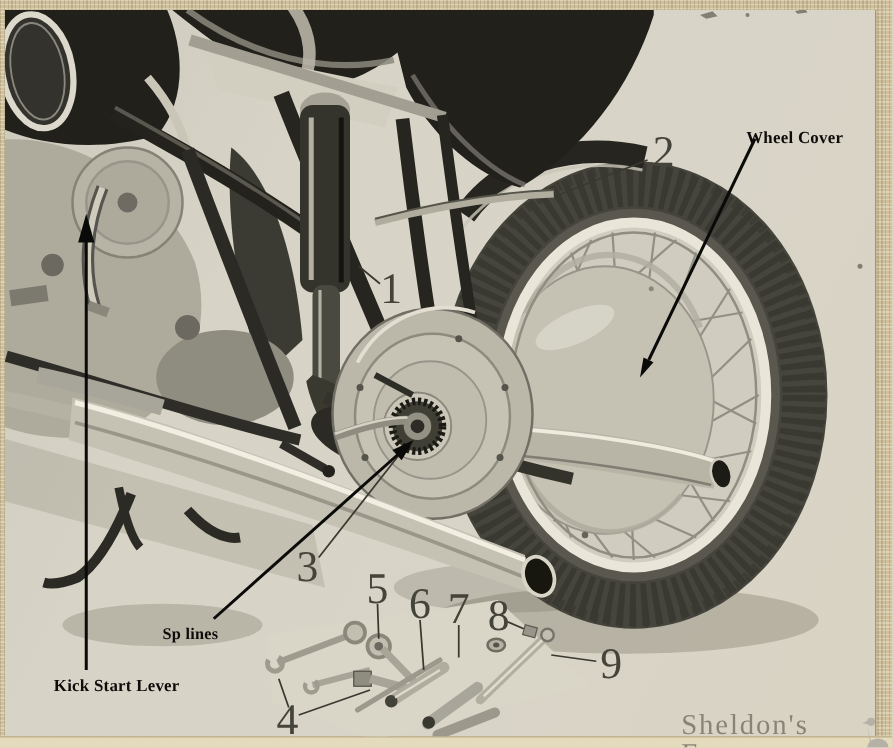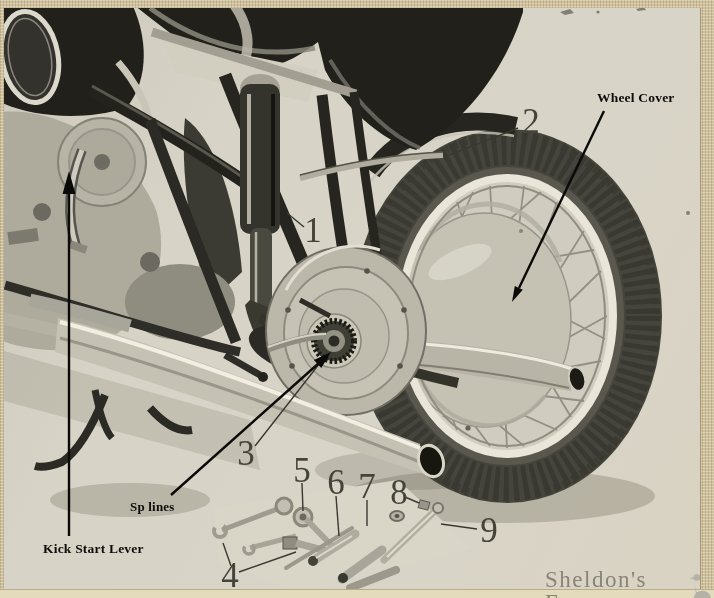--- a/index.html
+++ b/index.html
@@ -279,21 +279,21 @@
 
       <g fill="#4a463c" opacity=".6">
         <path d="M560,12 l10,-3 l4,4 l-9,2 Z"></path>
         <circle cx="598" cy="12" r="1.6"></circle>
         <path d="M636,9 l8,-2 l2,3 l-8,1 Z"></path>
         <circle cx="688" cy="213" r="2"></circle>
       </g>
     </g>
   </svg>
 
-  <div class="lbl" style="left:597px;top:90px;text-align:center;">Wheel Cover</div>
+  <div class="lbl" style="left:597px;top:102px;text-align:center;">Wheel Cover</div>
   <div class="lbl" style="left:130px;top:499px;font-size:13px;">Sp lines</div>
   <div class="lbl" style="left:43px;top:541px;font-family:Liberation Serif, serif;">Kick Start Lever</div>
 
   <div class="wm">
     <span class="wm-text">Sheldon's Emu</span>
     <svg width="28" height="42" viewBox="0 0 26 46">
       <g fill="#b5b1a7">
         <circle cx="8" cy="6" r="3.6"></circle>
         <polygon points="4.6,5.2 0.5,7 4.8,8.2"></polygon>
         <path d="M6.5,8.5 C5.5,14 6,19 9,24 L12,26 L8.5,27 C6,21 5,14 6.5,8.5 Z"></path>

